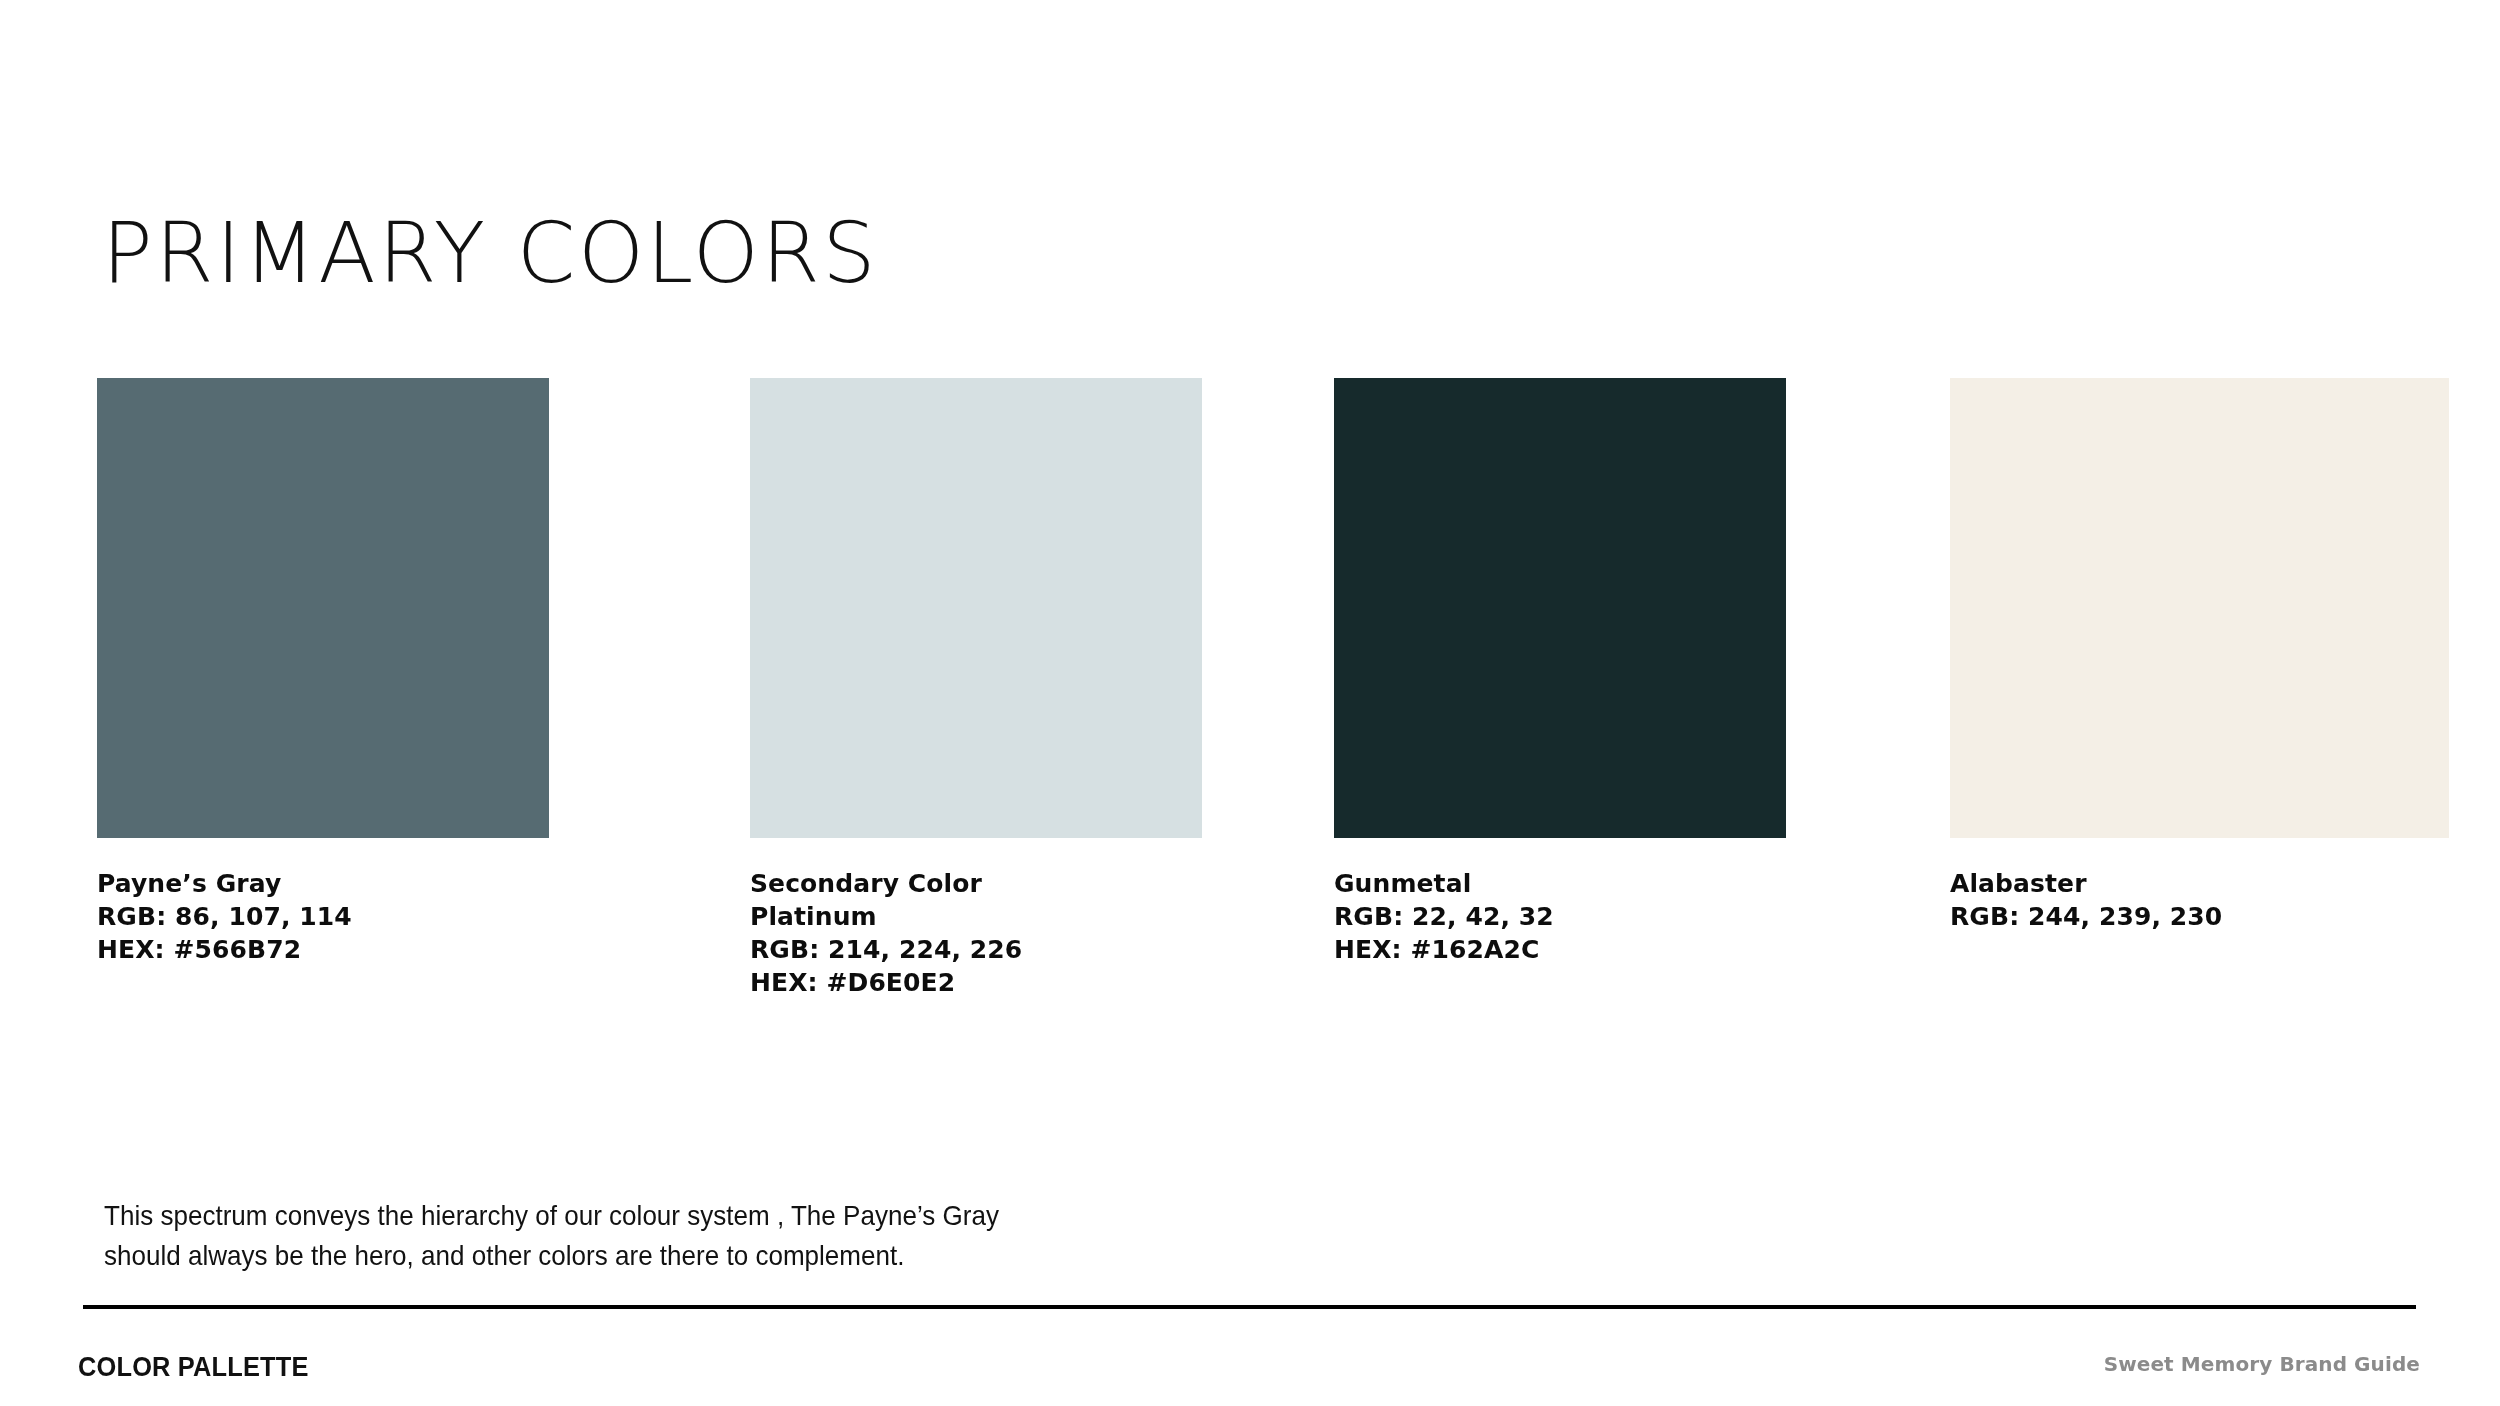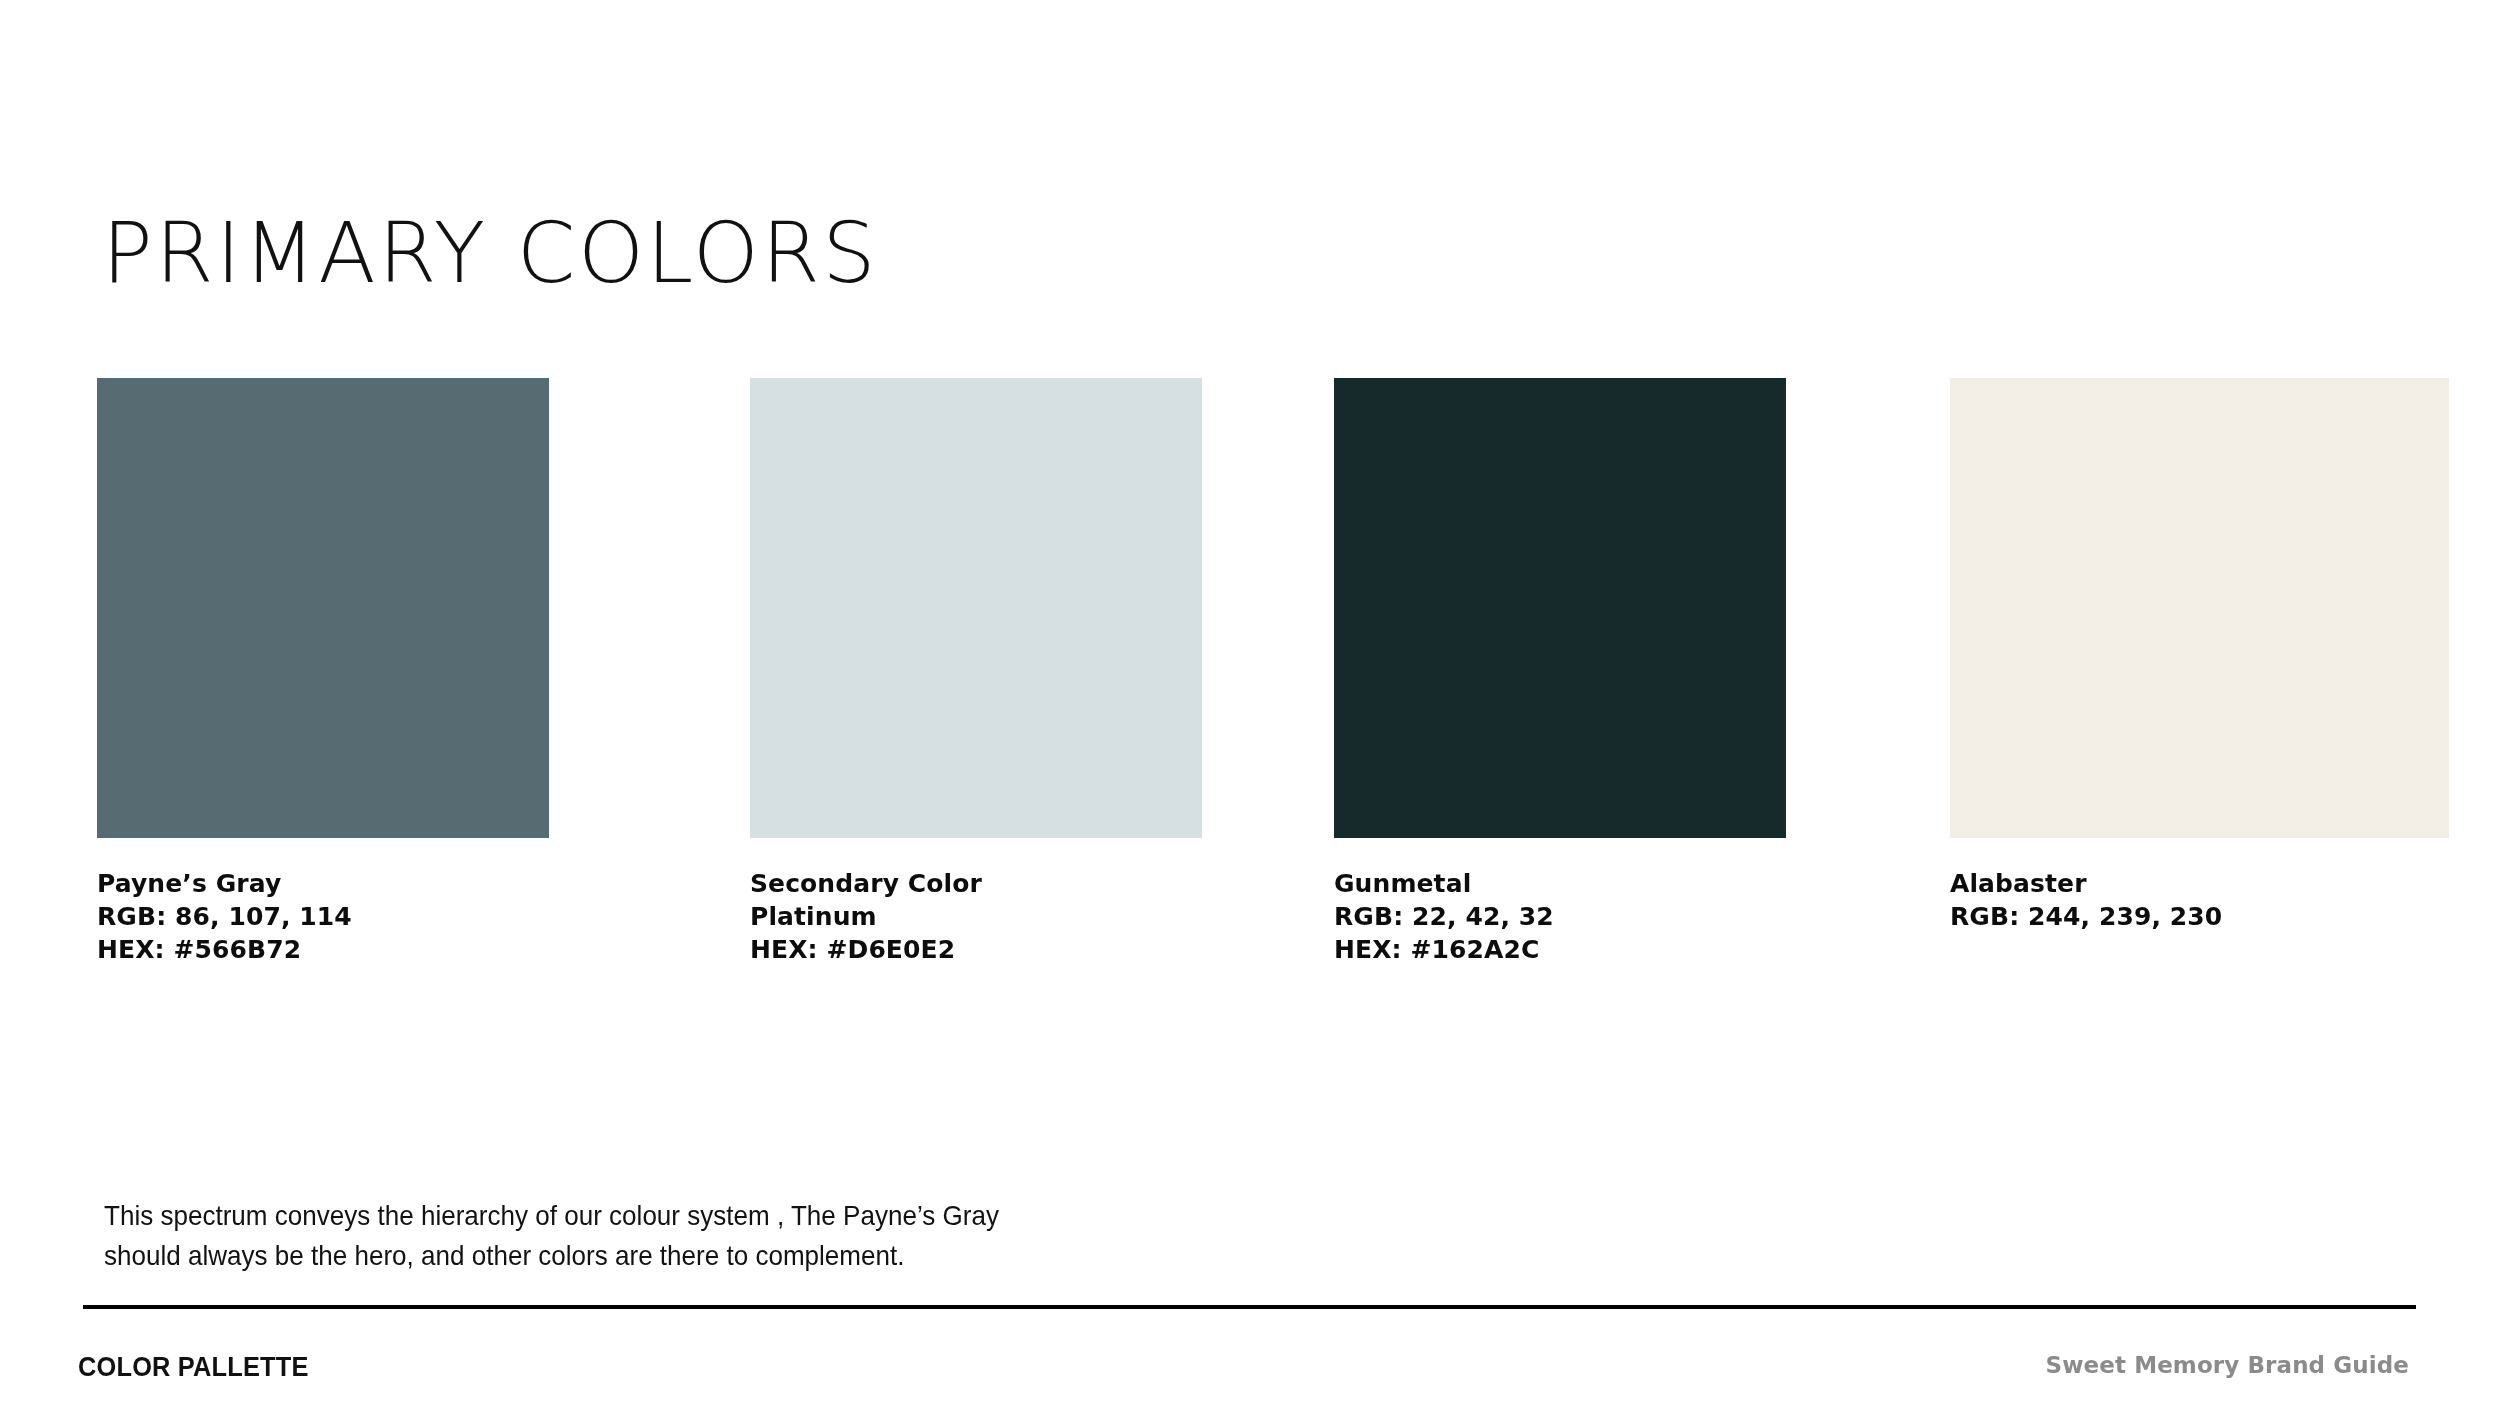--- a/index.html
+++ b/index.html
@@ -108,24 +108,24 @@
     font-size: 27px;
     font-weight: bold;
     color: #111111;
     letter-spacing: 0.2px;
     white-space: nowrap;
     transform: scaleX(0.94);
     transform-origin: left top;
   }
   #footer-right {
     position: absolute;
-    right: 91px;
+    right: 80px;
     top: 1352px;
     font-family: "DejaVu Sans", sans-serif;
-    font-size: 23px;
+    font-size: 20px;
     font-weight: bold;
     color: #8b8b8b;
     letter-spacing: 0.1px;
     white-space: nowrap;
     text-align: left;
   }
 </style>
 </head>
 <body>
 
@@ -142,20 +142,21 @@
         <span class="cap-line">RGB: 86, 107, 114</span>
         <span class="cap-line">HEX: #566B72</span>
       </div>
     </div>
 
     <div class="swatch-col c1">
       <div class="swatch-chip" style="background: rgb(214, 224, 226);"></div>
       <div class="swatch-caption">
         <span class="cap-line">Secondary Color</span>
         <span class="cap-line">Platinum</span>
+        <span class="cap-line">RGB: 214, 224, 226</span>
         <span class="cap-line">HEX: #D6E0E2</span>
       </div>
     </div>
 
     <div class="swatch-col c2">
       <div class="swatch-chip" style="background: rgb(22, 42, 44);"></div>
       <div class="swatch-caption">
         <span class="cap-line">Gunmetal</span>
         <span class="cap-line">RGB: 22, 42, 32</span>
         <span class="cap-line">HEX: #162A2C</span>

